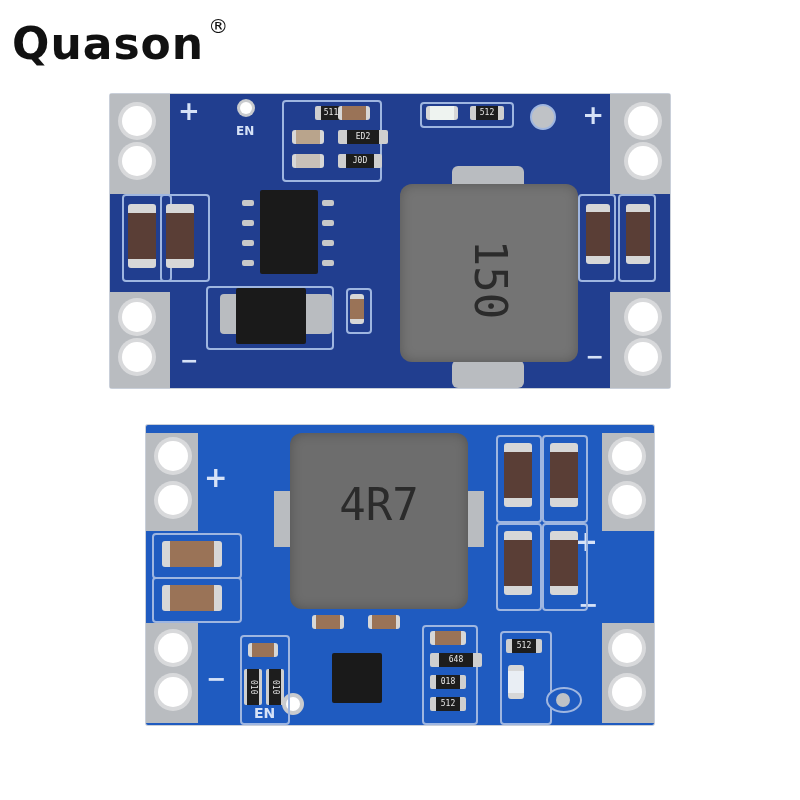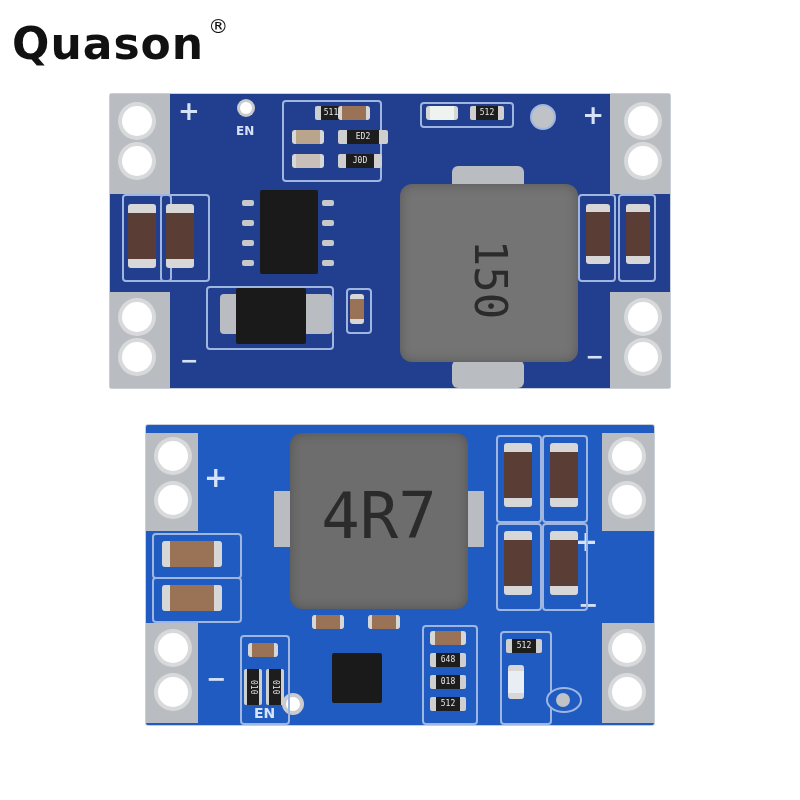--- a/index.html
+++ b/index.html
@@ -117,21 +117,21 @@
   <div class="label" style="left:108px;top:280px;font-size:14px;">EN</div>
   <div class="hole" style="left:140px;top:272px;width:14px;height:14px;box-shadow:0 0 0 4px #c9cbce;"></div>
 
   <div class="silk" style="left:6px;top:108px;width:86px;height:42px;"></div>
   <div class="capH" style="left:16px;top:116px;width:60px;height:26px;"></div>
   <div class="silk" style="left:6px;top:152px;width:86px;height:42px;"></div>
   <div class="capH" style="left:16px;top:160px;width:60px;height:26px;"></div>
 
   <div class="pad" style="left:128px;top:66px;width:210px;height:56px;"></div>
   <div class="inductor" style="left:144px;top:8px;width:178px;height:176px;"></div>
-  <div class="ind-text" style="left:160px;top:54px;width:146px;text-align:center;font-size:64px;">4R7</div>
+  <div class="ind-text" style="left:160px;top:54px;width:146px;text-align:center;font-size:44px;">4R7</div>
 
   <div class="silk" style="left:350px;top:10px;width:42px;height:84px;"></div>
   <div class="cap" style="left:358px;top:18px;width:28px;height:64px;"></div>
   <div class="silk" style="left:396px;top:10px;width:42px;height:84px;"></div>
   <div class="cap" style="left:404px;top:18px;width:28px;height:64px;"></div>
   <div class="silk" style="left:350px;top:98px;width:42px;height:84px;"></div>
   <div class="cap" style="left:358px;top:106px;width:28px;height:64px;"></div>
   <div class="silk" style="left:396px;top:98px;width:42px;height:84px;"></div>
   <div class="cap" style="left:404px;top:106px;width:28px;height:64px;"></div>
 
@@ -140,21 +140,21 @@
 
   <div class="ic" style="left:186px;top:228px;width:50px;height:50px;"></div>
 
   <div class="silk" style="left:94px;top:210px;width:46px;height:86px;"></div>
   <div class="capH" style="left:102px;top:218px;width:30px;height:14px;"></div>
   <div class="res" style="left:98px;top:244px;width:18px;height:36px;writing-mode:vertical-rl;line-height:18px;">010</div>
   <div class="res" style="left:120px;top:244px;width:18px;height:36px;writing-mode:vertical-rl;line-height:18px;">010</div>
 
   <div class="silk" style="left:276px;top:200px;width:52px;height:96px;"></div>
   <div class="capH" style="left:284px;top:206px;width:36px;height:14px;"></div>
-  <div class="res" style="left:284px;top:228px;width:36px;height:14px;line-height:14px;">648</div>
+  <div class="res" style="left:284px;top:228px;width:52px;height:14px;line-height:14px;">648</div>
   <div class="res" style="left:284px;top:250px;width:36px;height:14px;line-height:14px;">018</div>
   <div class="res" style="left:284px;top:272px;width:36px;height:14px;line-height:14px;">512</div>
 
   <div class="silk" style="left:354px;top:206px;width:48px;height:90px;"></div>
   <div class="res" style="left:360px;top:214px;width:36px;height:14px;line-height:14px;">512</div>
   <div class="cap" style="left:362px;top:240px;width:16px;height:34px;background:linear-gradient(#d7d7d7 0 18%,#e9eef4 18% 82%,#d7d7d7 82%);"></div>
   <div style="position:absolute;left:400px;top:262px;width:32px;height:22px;border-radius:50%;border:2px solid #9fb6e0;background:#1f5bc0;">
       <div style="position:absolute;left:8px;top:4px;width:14px;height:14px;border-radius:50%;background:#bfc2c6;"></div>
     </div>
 </div>

